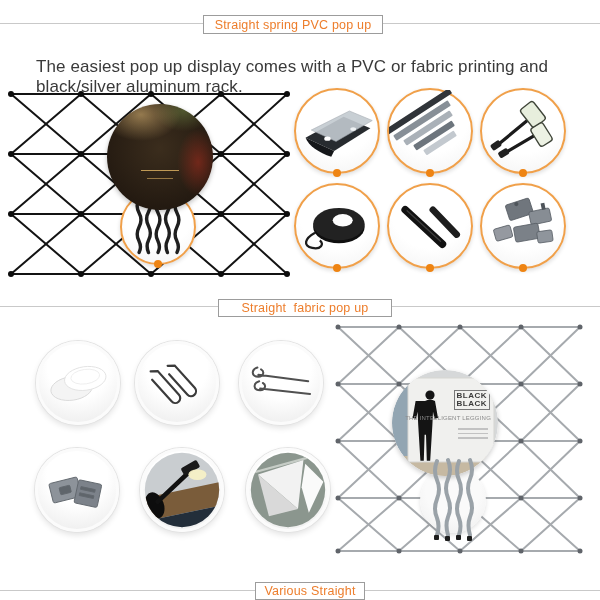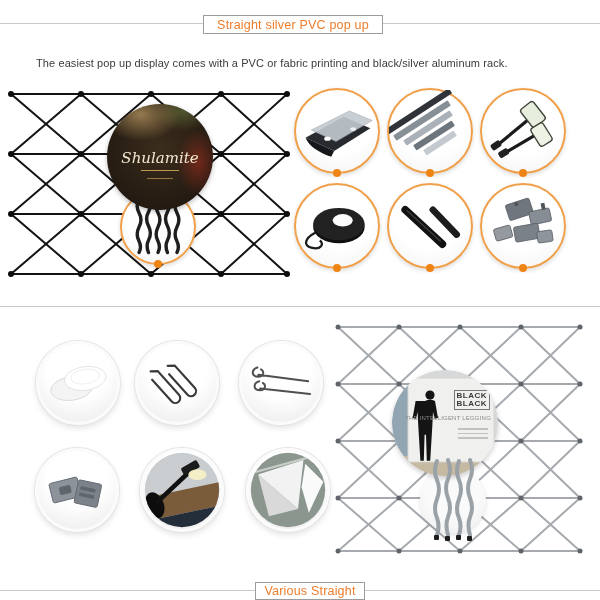--- a/index.html
+++ b/index.html
@@ -2,21 +2,21 @@
 <html><head>
 <meta charset="utf-8">
 <style>
   html,body{margin:0;padding:0;background:#fff;}
   #stage{position:relative;width:600px;height:600px;background:#fff;overflow:hidden;
          font-family:"Liberation Sans",sans-serif;}
   .hr-line{position:absolute;left:0;width:600px;height:1px;background:#c9c9c9;}
   .title-box{position:absolute;background:#fff;border:1px solid #9c9c9c;
              display:flex;align-items:center;justify-content:center;
              font-size:12.5px;color:#ed7d2b;white-space:pre;letter-spacing:.2px;}
-  .desc{position:absolute;font-size:11px;color:#3a3a3a;letter-spacing:.1px;}
+  .desc{position:absolute;font-size:17px;color:#3a3a3a;letter-spacing:.1px;}
   .circle{position:absolute;border-radius:50%;box-sizing:border-box;}
   .ring-orange{border:2px solid #f0a04a;background:radial-gradient(circle at 50% 30%,#ffffff 55%,#f2f2f2 100%);
                box-shadow:0 2px 4px rgba(0,0,0,.14);}
   .ring-soft{background:radial-gradient(circle at 50% 30%,#ffffff 45%,#e9e9e9 100%);
              border:3px solid #fbfbfb;box-shadow:0 0 0 1px #e3e3e3,0 3px 6px rgba(0,0,0,.12);}
   .odot{position:absolute;left:50%;bottom:-5px;transform:translateX(-50%);
         width:8px;height:8px;border-radius:50%;background:#ee8413;}
   .part-svg{position:absolute;inset:0;width:100%;height:100%;}
   
   .poster-shulamite{left:107px;top:104px;width:106px;height:106px;z-index:3;
@@ -44,21 +44,21 @@
     box-shadow:0 2px 4px rgba(0,0,0,.12);}
   .silver-bars{position:absolute;left:428px;top:455px;width:52px;height:88px;z-index:4;}
 </style>
 </head>
 <body>
 
 <div id="stage">
 
   <div class="hr-line" style="top:23px;"></div>
   <div class="title-box" style="left:203px;top:15px;width:178px;height:17px;">
-    <span>Straight silver PVC pop up</span>
+    <span>Straight spring PVC pop up</span>
   </div>
 
   <div class="desc" style="left:36px;top:57px;">The easiest pop up display comes with a PVC or fabric printing and black/silver aluminum rack.</div>
 
   <svg style="position:absolute;left:5px;top:88px;" width="288" height="194" viewBox="0 0 288 194">
       <line x1="6" y1="6" x2="282" y2="6" stroke="#131313" stroke-width="2" stroke-linecap="round"></line>
       <line x1="6" y1="66" x2="282" y2="66" stroke="#131313" stroke-width="2" stroke-linecap="round"></line>
       <line x1="6" y1="126" x2="282" y2="126" stroke="#131313" stroke-width="2" stroke-linecap="round"></line>
       <line x1="6" y1="186" x2="282" y2="186" stroke="#131313" stroke-width="2" stroke-linecap="round"></line>
       <line x1="6" y1="6" x2="76" y2="66" stroke="#131313" stroke-width="2" stroke-linecap="round"></line>
@@ -114,21 +114,20 @@
         <path d="M28 7 q4 8 0 15 q-4 7 0 15 q4 8 0 15 q-3 6 0 13"></path>
         <path d="M38 8 q-4 8 0 15 q4 7 0 15 q-4 8 0 15 q3 6 0 12"></path>
         <path d="M48 7 q4 8 0 15 q-4 7 0 15 q4 8 0 15 q-3 6 0 13"></path>
         <path d="M58 8 q-4 8 0 15 q4 7 0 15 q-4 8 0 15 q3 6 0 12"></path>
       </g>
     </svg>
     <div class="odot"></div>
   </div>
 
   <div class="circle poster-shulamite">
-    <div class="shulamite-word">Shulamite</div>
     <div class="gold-rule" style="top:62%;width:38px;height:1px;"></div>
     <div class="gold-rule" style="top:70%;width:26px;height:1px;opacity:.7;"></div>
   </div>
 
   <div class="circle ring-orange" style="left:294px;top:88px;width:86px;height:86px;">
     <svg class="part-svg" viewBox="0 0 86 86">
       <polygon points="10,50 50,28 78,40 40,64" fill="#272b2f"></polygon>
       <path d="M10 50 L40 64 L37 70 C24 66 13 58 10 50 Z" fill="#15171a"></path>
       <polygon points="16,42 56,22 80,32 42,54" fill="#c3cad0" opacity="0.9" stroke="#9aa2a9" stroke-width="0.6"></polygon>
       <ellipse cx="33" cy="51" rx="3.4" ry="2.3" fill="#ffffff"></ellipse>
@@ -192,20 +191,23 @@
         <rect x="34" y="42" width="26" height="16" rx="2" fill="#7b8188" transform="rotate(-10 47 50)"></rect>
         <rect x="58" y="48" width="16" height="12" rx="2" fill="#8f959c" transform="rotate(-8 66 54)"></rect>
       </g>
       <circle cx="36" cy="20" r="2.2" fill="#4e545a"></circle>
       <rect x="62" y="19" width="4" height="7" fill="#4e545a" transform="rotate(-12 64 22)"></rect>
     </svg>
     <div class="odot"></div>
   </div>
 
   <div class="hr-line" style="top:306px;"></div>
+  <div class="title-box" style="left:218px;top:299px;width:172px;height:16px;">
+    <span>Straight  fabric pop up</span>
+  </div>
 
   <div class="circle ring-soft" style="left:36px;top:341px;width:84px;height:84px;">
     <svg class="part-svg" viewBox="0 0 86 86">
       <ellipse cx="36" cy="49" rx="23" ry="13" fill="#f4f4f4" stroke="#d8d8d8" transform="rotate(-8 36 49)"></ellipse>
       <ellipse cx="51" cy="38" rx="23" ry="13" fill="#ffffff" stroke="#e2e2e2" transform="rotate(-8 51 38)"></ellipse>
       <ellipse cx="51" cy="36" rx="16" ry="8" fill="none" stroke="#ededed" transform="rotate(-8 51 36)"></ellipse>
     </svg>
   </div>
 
   <div class="circle ring-soft" style="left:135px;top:341px;width:84px;height:84px;">

